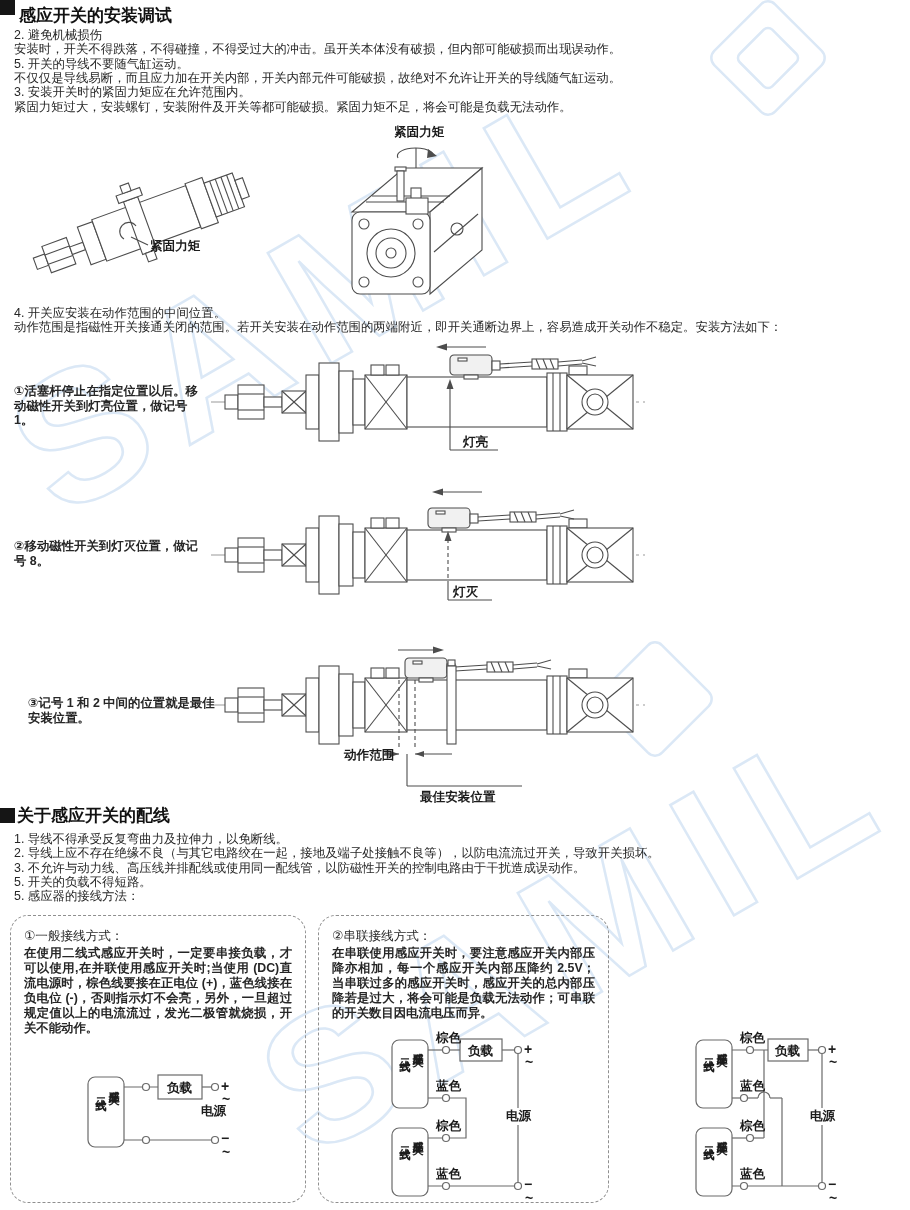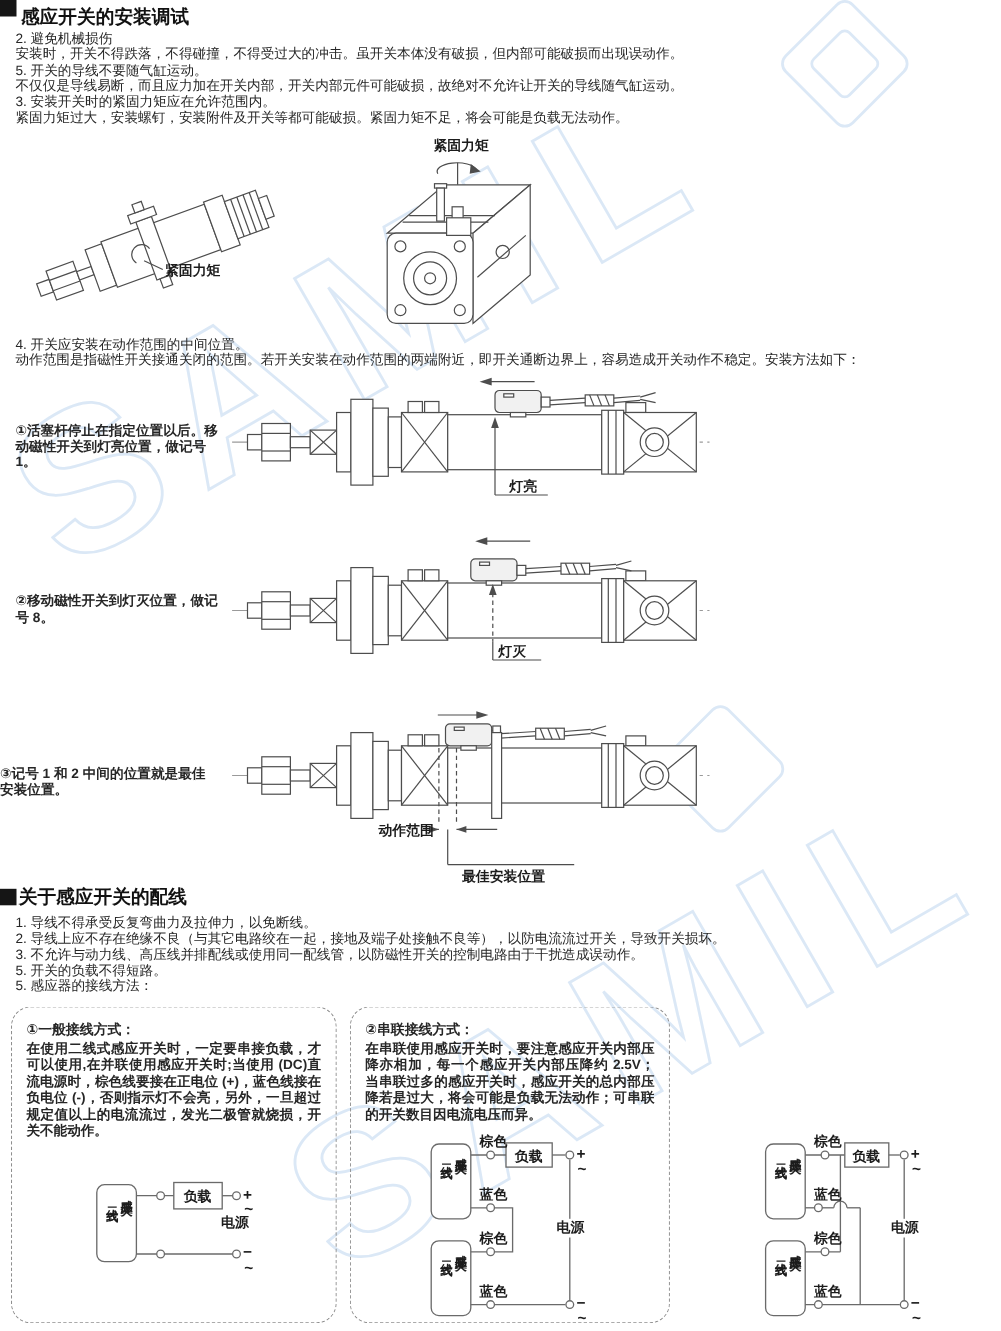--- a/index.html
+++ b/index.html
@@ -9,21 +9,21 @@
   .h1{font-size:17px;font-weight:bold;color:#111;white-space:nowrap}
   .marker{width:15px;height:15px;background:#151515}
   .lines div{font-size:12.4px;line-height:14.35px;white-space:nowrap}
   .step{font-size:12.4px;line-height:14.6px;font-weight:600}
   .lbl{font-size:12.6px;font-weight:bold;white-space:nowrap;color:#1c1c1c}
   .vtext{writing-mode:vertical-rl;font-size:11px;font-weight:bold;letter-spacing:1px;color:#1c1c1c}
   .sym{font-size:14px;font-weight:bold;line-height:12px;color:#1c1c1c}
   .bgw{background:#fff;padding:0 1px}
   .wirebox{position:absolute;top:915px;height:288px;border:1.6px dashed #8f8f8f;border-radius:18px;
            box-sizing:border-box;padding:12px 13px}
-  .wirebox .bt{font-size:12.6px;font-weight:bold;line-height:16px}
+  .wirebox .bt{font-size:12.6px;font-weight:normal;line-height:16px}
   .wirebox .bb{font-size:12.35px;font-weight:bold;line-height:14.9px;text-align:justify;margin-top:2px}
   svg text{font-family:"Liberation Sans","DejaVu Sans",sans-serif}
 </style>
 </head>
 <body>
 
 <div class="page">
 
   <svg class="abs" style="left:0;top:0" width="910" height="1210" viewBox="0 0 910 1210">
 
@@ -240,21 +240,21 @@
   <span class="abs lbl" style="left:150px;top:238px">紧固力矩</span>
   <span class="abs lbl" style="left:394px;top:124px">紧固力矩</span>
 
   <div class="abs lines" style="left:14px;top:306px">
     <div>4. 开关应安装在动作范围的中间位置。</div>
     <div>动作范围是指磁性开关接通关闭的范围。若开关安装在动作范围的两端附近，即开关通断边界上，容易造成开关动作不稳定。安装方法如下：</div>
   </div>
 
   <div class="abs step" style="left:14px;top:384px;width:192px">①活塞杆停止在指定位置以后。移动磁性开关到灯亮位置，做记号 1。</div>
   <div class="abs step" style="left:14px;top:539px;width:192px">②移动磁性开关到灯灭位置，做记号 8。</div>
-  <div class="abs step" style="left:0;top:696px;width:196px">③记号 1 和 2 中间的位置就是最佳安装位置。</div>
+  <div class="abs step" style="left:28px;top:696px;width:196px">③记号 1 和 2 中间的位置就是最佳安装位置。</div>
 
   <span class="abs lbl" style="left:463px;top:434px">灯亮</span>
   <span class="abs lbl" style="left:453px;top:584px">灯灭</span>
   <span class="abs lbl" style="left:344px;top:747px">动作范围</span>
   <span class="abs lbl" style="left:420px;top:789px">最佳安装位置</span>
 
   <div class="abs marker" style="left:0;top:808px"></div>
   <div class="abs h1" style="left:17px;top:804px">关于感应开关的配线</div>
 
   <div class="abs lines" style="left:14px;top:832px">

